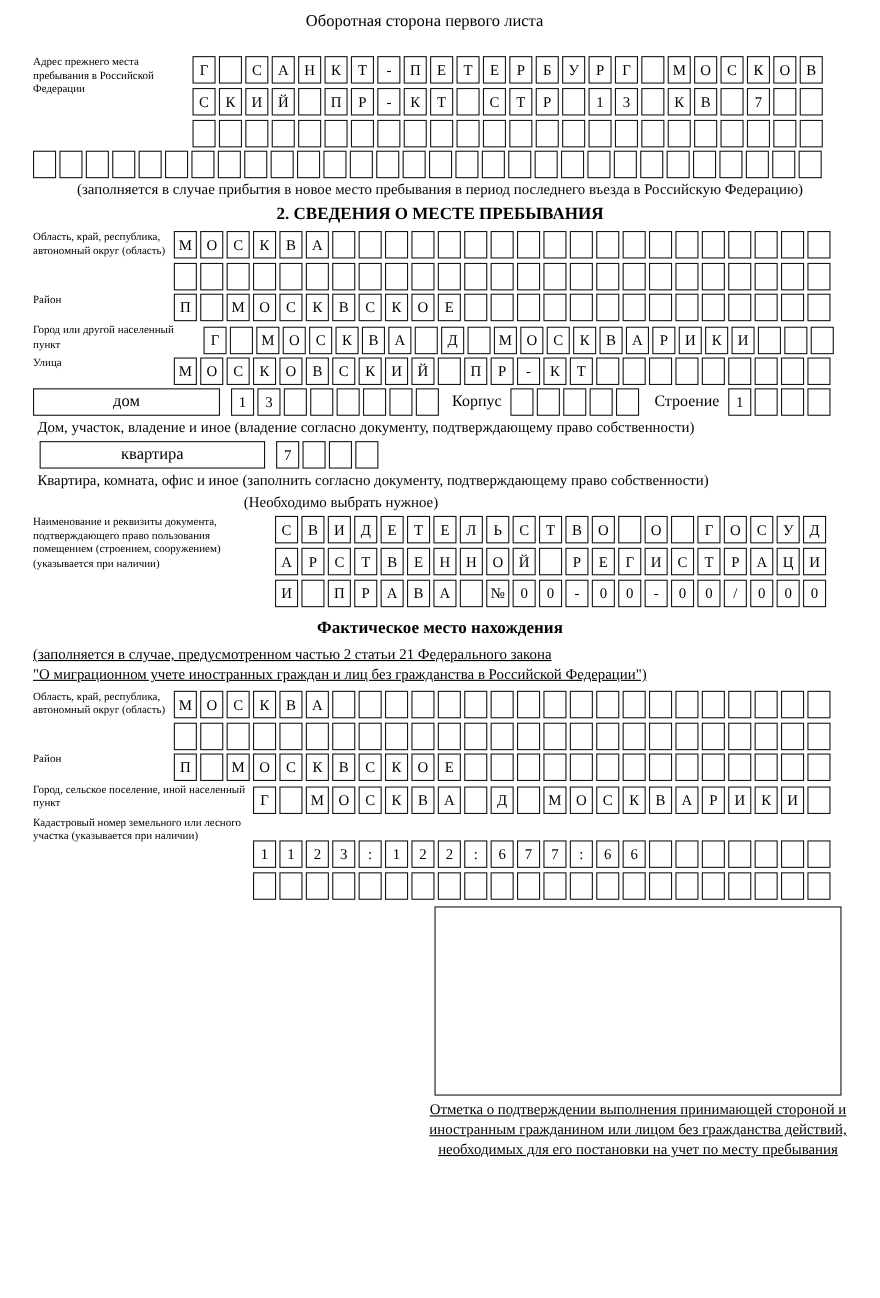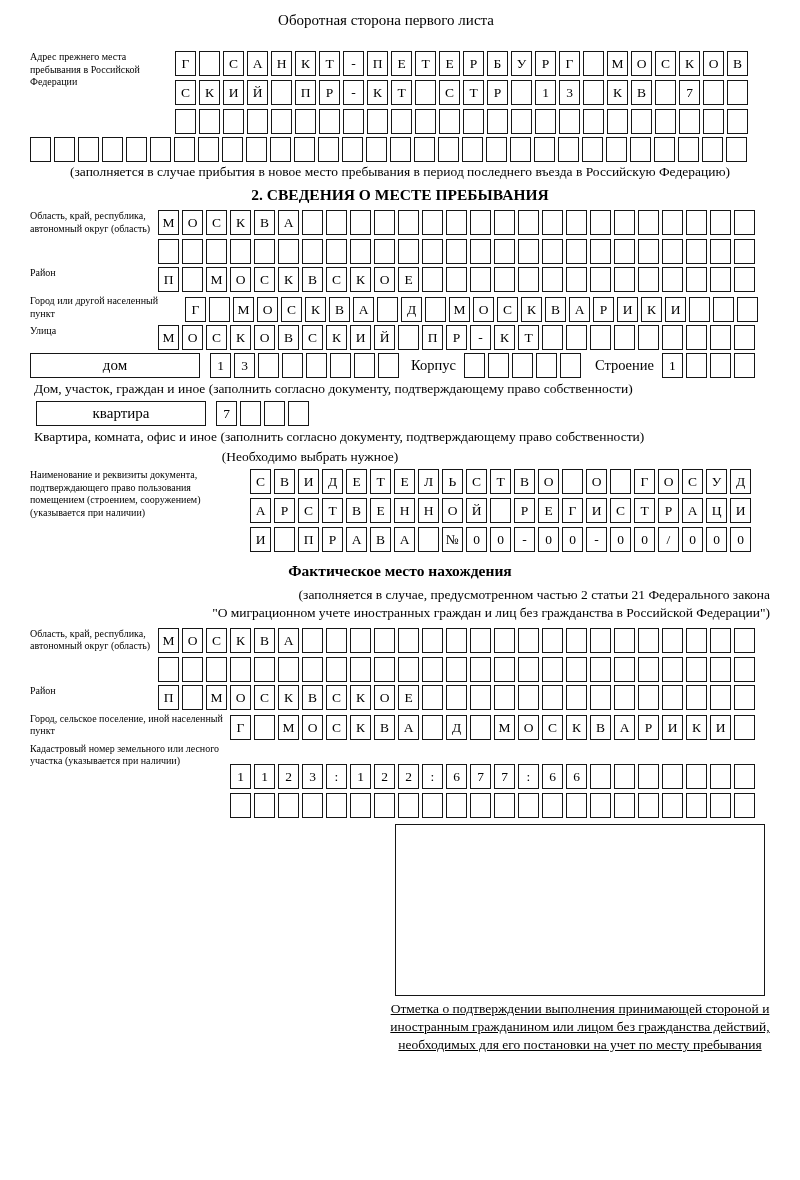--- a/index.html
+++ b/index.html
@@ -23,28 +23,28 @@
   .chk  { width:22px; height:25px; border:1.6px solid #161616; display:flex; align-items:center;
           justify-content:center; font-size:14px; flex:none; }
 
   .note-c { font-size:13.5px; text-align:center; margin:2px 0 4px 0; }
   .note-l { font-size:13.5px; margin:2px 0 4px 4px; }
   .sect-title { font-weight:bold; text-align:center; font-size:15.5px; margin:6px 0 6px 0; }
 
   .boxfield { border:1.6px solid #161616; height:25px; display:flex; align-items:center;
               justify-content:center; font-size:15px; flex:none; }
   .house-box { width:170px; margin-right:10px; }
-  .apt-box { width:170px; margin-right:10px; }
+  .apt-box { width:205px; margin-right:10px; }
   .inlab { font-size:14.5px; line-height:25px; }
 
   .stay-row { display:flex; align-items:flex-start; margin-bottom:2px; }
   .stay-row .inlab { margin-right:8px; }
   .stay-gap { margin-left:26px; }
 
-  .fact-note { font-size:13.5px; text-align:right; line-height:1.33; }
+  .fact-note { font-size:13.5px; text-align:left; line-height:1.33;text-decoration:underline; }
 
   .mark-box { border:1.6px solid #161616; width:370px; height:172px; margin-left:365px; margin-top:6px; }
   .mark-note { width:408px; margin-left:346px; text-align:center; font-size:13.5px; line-height:1.33; margin-top:4px;text-decoration:underline; }
 </style>
 </head>
 <body>
 
 <div class="page">
 
   <div class="hdr">Оборотная сторона первого листа</div>
@@ -341,21 +341,21 @@
         <span class="cell">&nbsp;</span>
       </div>
     <div class="inlab" style="margin-right:8px;">Строение</div>
     <div class="cells">
         <span class="cell">1</span>
         <span class="cell">&nbsp;</span>
         <span class="cell">&nbsp;</span>
         <span class="cell">&nbsp;</span>
       </div>
   </div>
-  <div class="note-l">Дом, участок, граждан и иное (заполнить согласно документу, подтверждающему право собственности)</div>
+  <div class="note-l">Дом, участок, владение и иное (владение согласно документу, подтверждающему право собственности)</div>
 
   <div class="frow" style="margin-left:6px;">
     <div class="boxfield apt-box">квартира</div>
     <div class="cells">
         <span class="cell">7</span>
         <span class="cell">&nbsp;</span>
         <span class="cell">&nbsp;</span>
         <span class="cell">&nbsp;</span>
       </div>
   </div>

